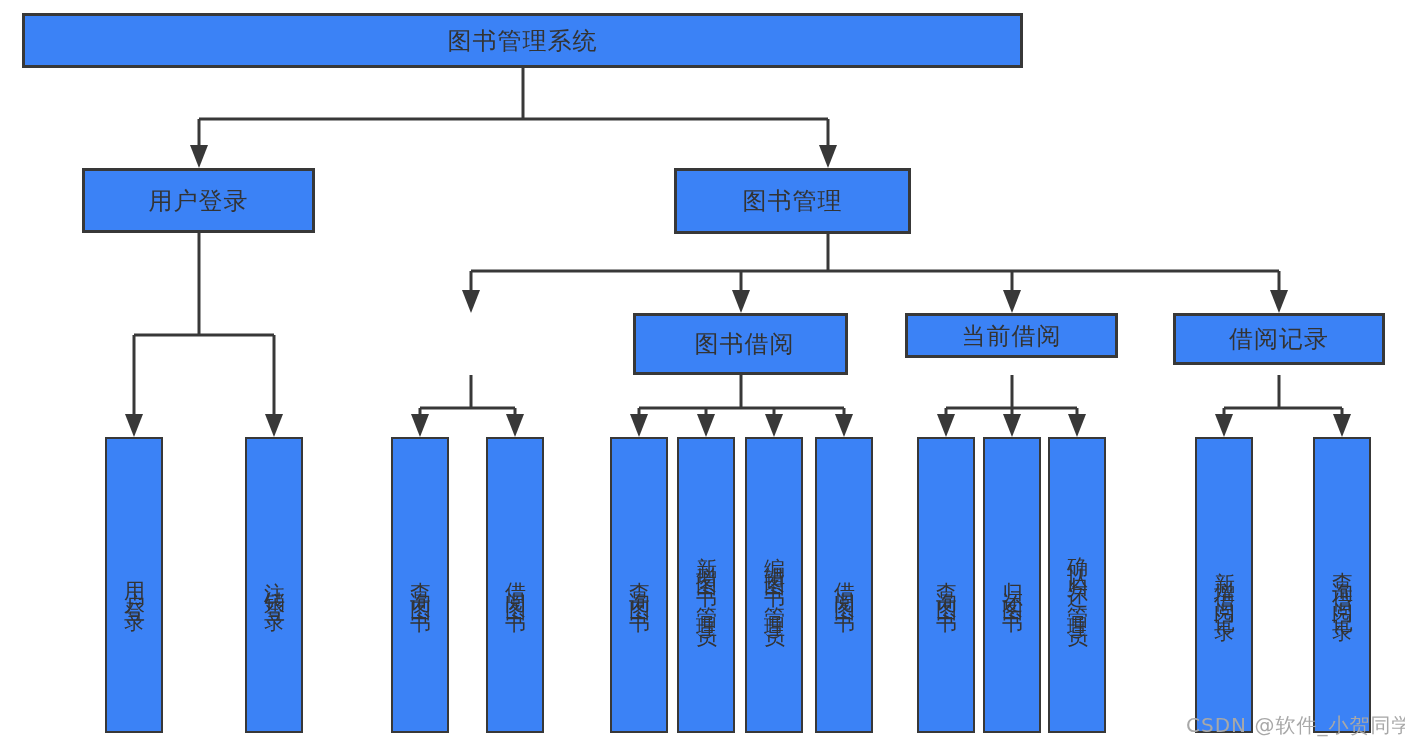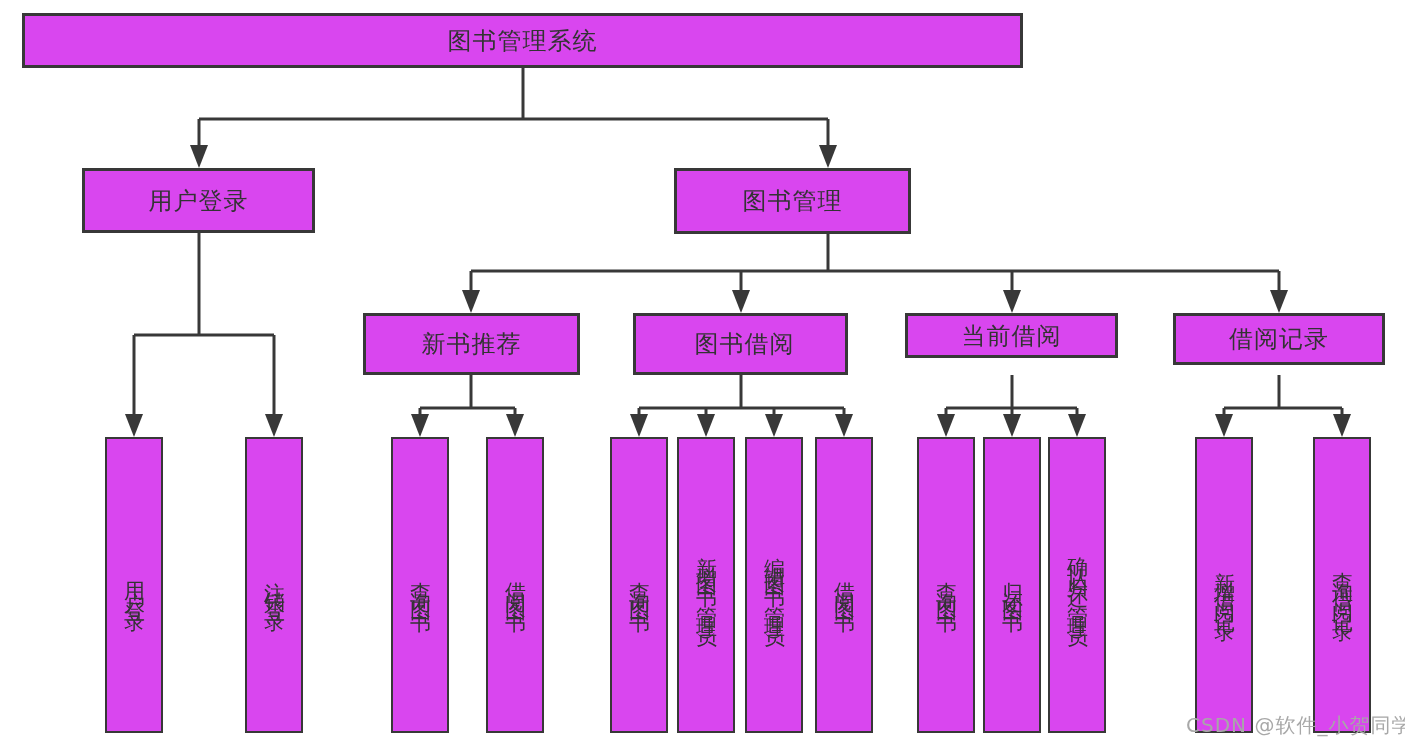--- a/index.html
+++ b/index.html
@@ -8,21 +8,21 @@
     width: 1405px;
     height: 747px;
     background: #ffffff;
     font-family: "DejaVu Sans", sans-serif;
     overflow: hidden;
   }
   .connectors { position: absolute; left: 0; top: 0; }
   .box {
     position: absolute;
     box-sizing: border-box;
-    background: #d946ef;
+    background: #3b82f6;
     border: 3px solid #383838;
     color: #333333;
     display: flex;
     align-items: center;
     justify-content: center;
     text-align: center;
   }
   .hbox { font-size: 24px; letter-spacing: 1px; white-space: nowrap; }
   .vbox {
     border-width: 2px;
@@ -110,21 +110,20 @@
       <polygon points="1215,414 1233,414 1224,437"></polygon>
       <polygon points="1333,414 1351,414 1342,437"></polygon>
     </g>
   </svg>
 
   <div class="box hbox" style="left:22px; top:13px; width:1001px; height:55px;">图书管理系统</div>
 
   <div class="box hbox" style="left:82px; top:168px; width:233px; height:65px;">用户登录</div>
   <div class="box hbox" style="left:674px; top:168px; width:237px; height:66px;">图书管理</div>
 
-  <div class="box hbox" style="left:363px; top:313px; width:217px; height:62px;">新书推荐</div>
   <div class="box hbox" style="left:633px; top:313px; width:215px; height:62px;padding-left:8px;">图书借阅</div>
   <div class="box hbox" style="left:905px; top:313px; width:213px; height:45px;">当前借阅</div>
   <div class="box hbox" style="left:1173px; top:313px; width:212px; height:52px;">借阅记录</div>
 
   <div class="box vbox" style="left:105px; top:437px; width:58px; height:296px;">用户登录</div>
   <div class="box vbox" style="left:245px; top:437px; width:58px; height:296px;">注销登录</div>
 
   <div class="box vbox" style="left:391px; top:437px; width:58px; height:296px;">查询图书</div>
   <div class="box vbox" style="left:486px; top:437px; width:58px; height:296px;">借阅图书</div>
 

